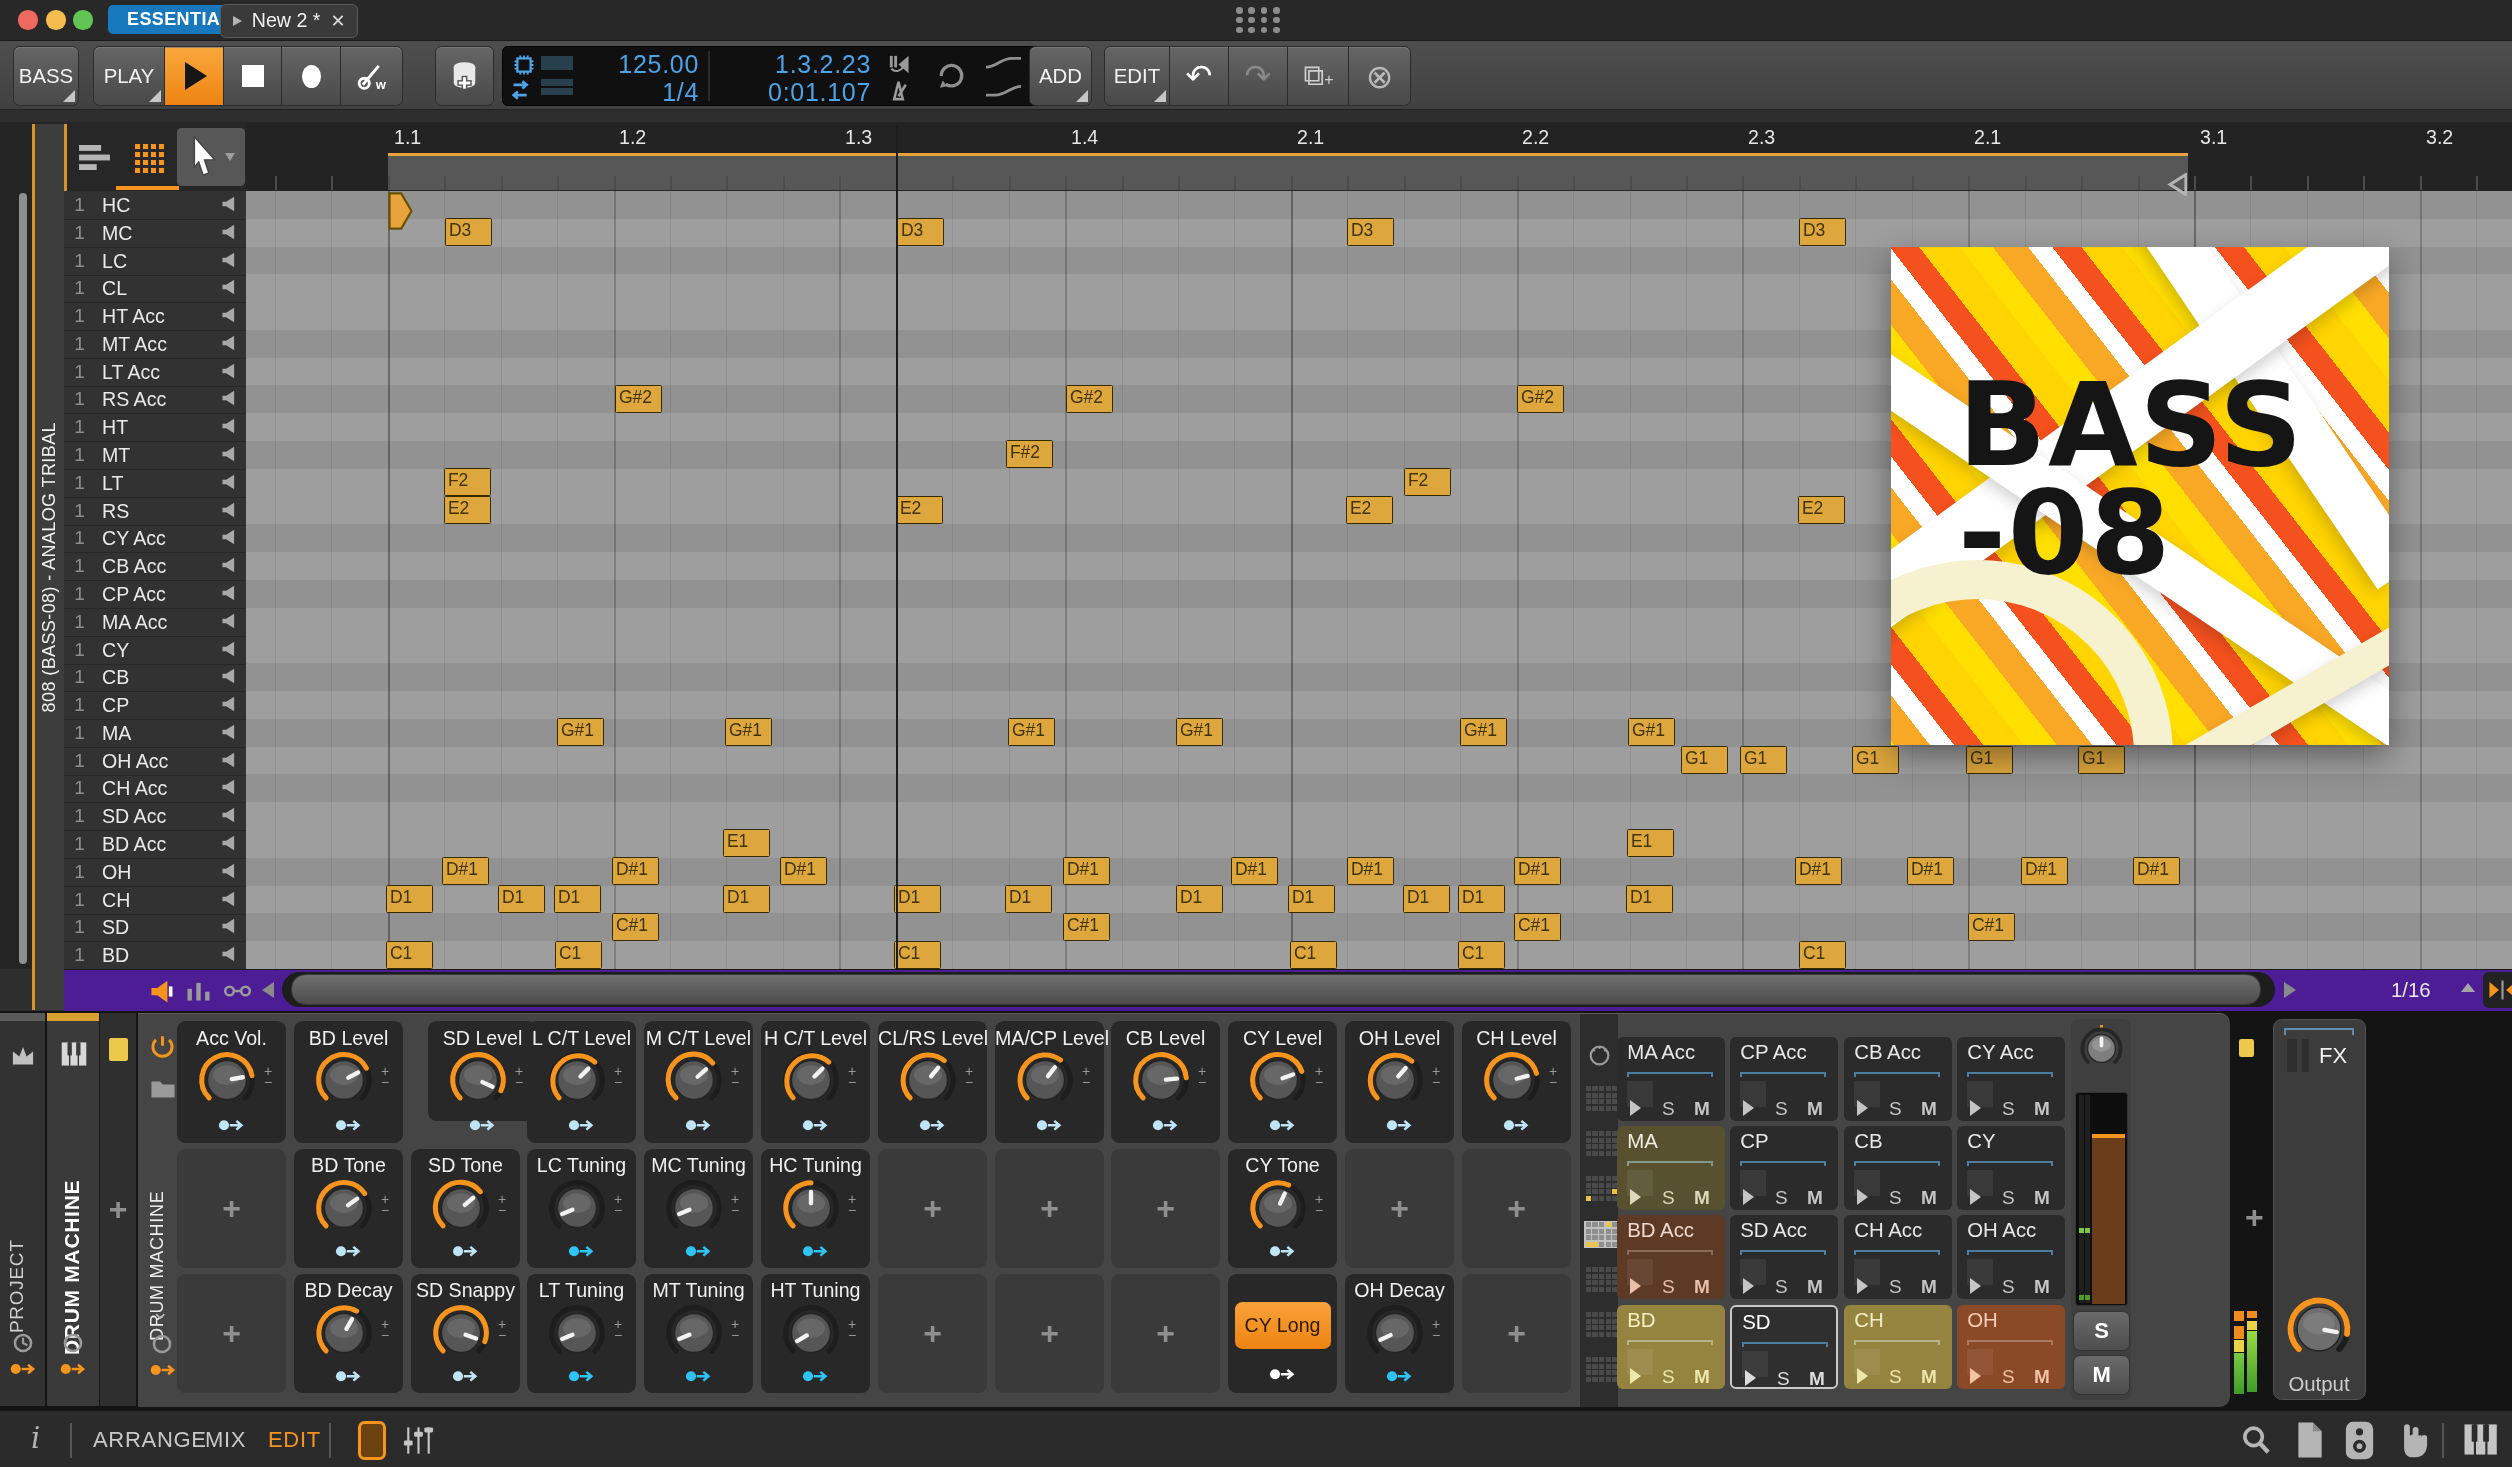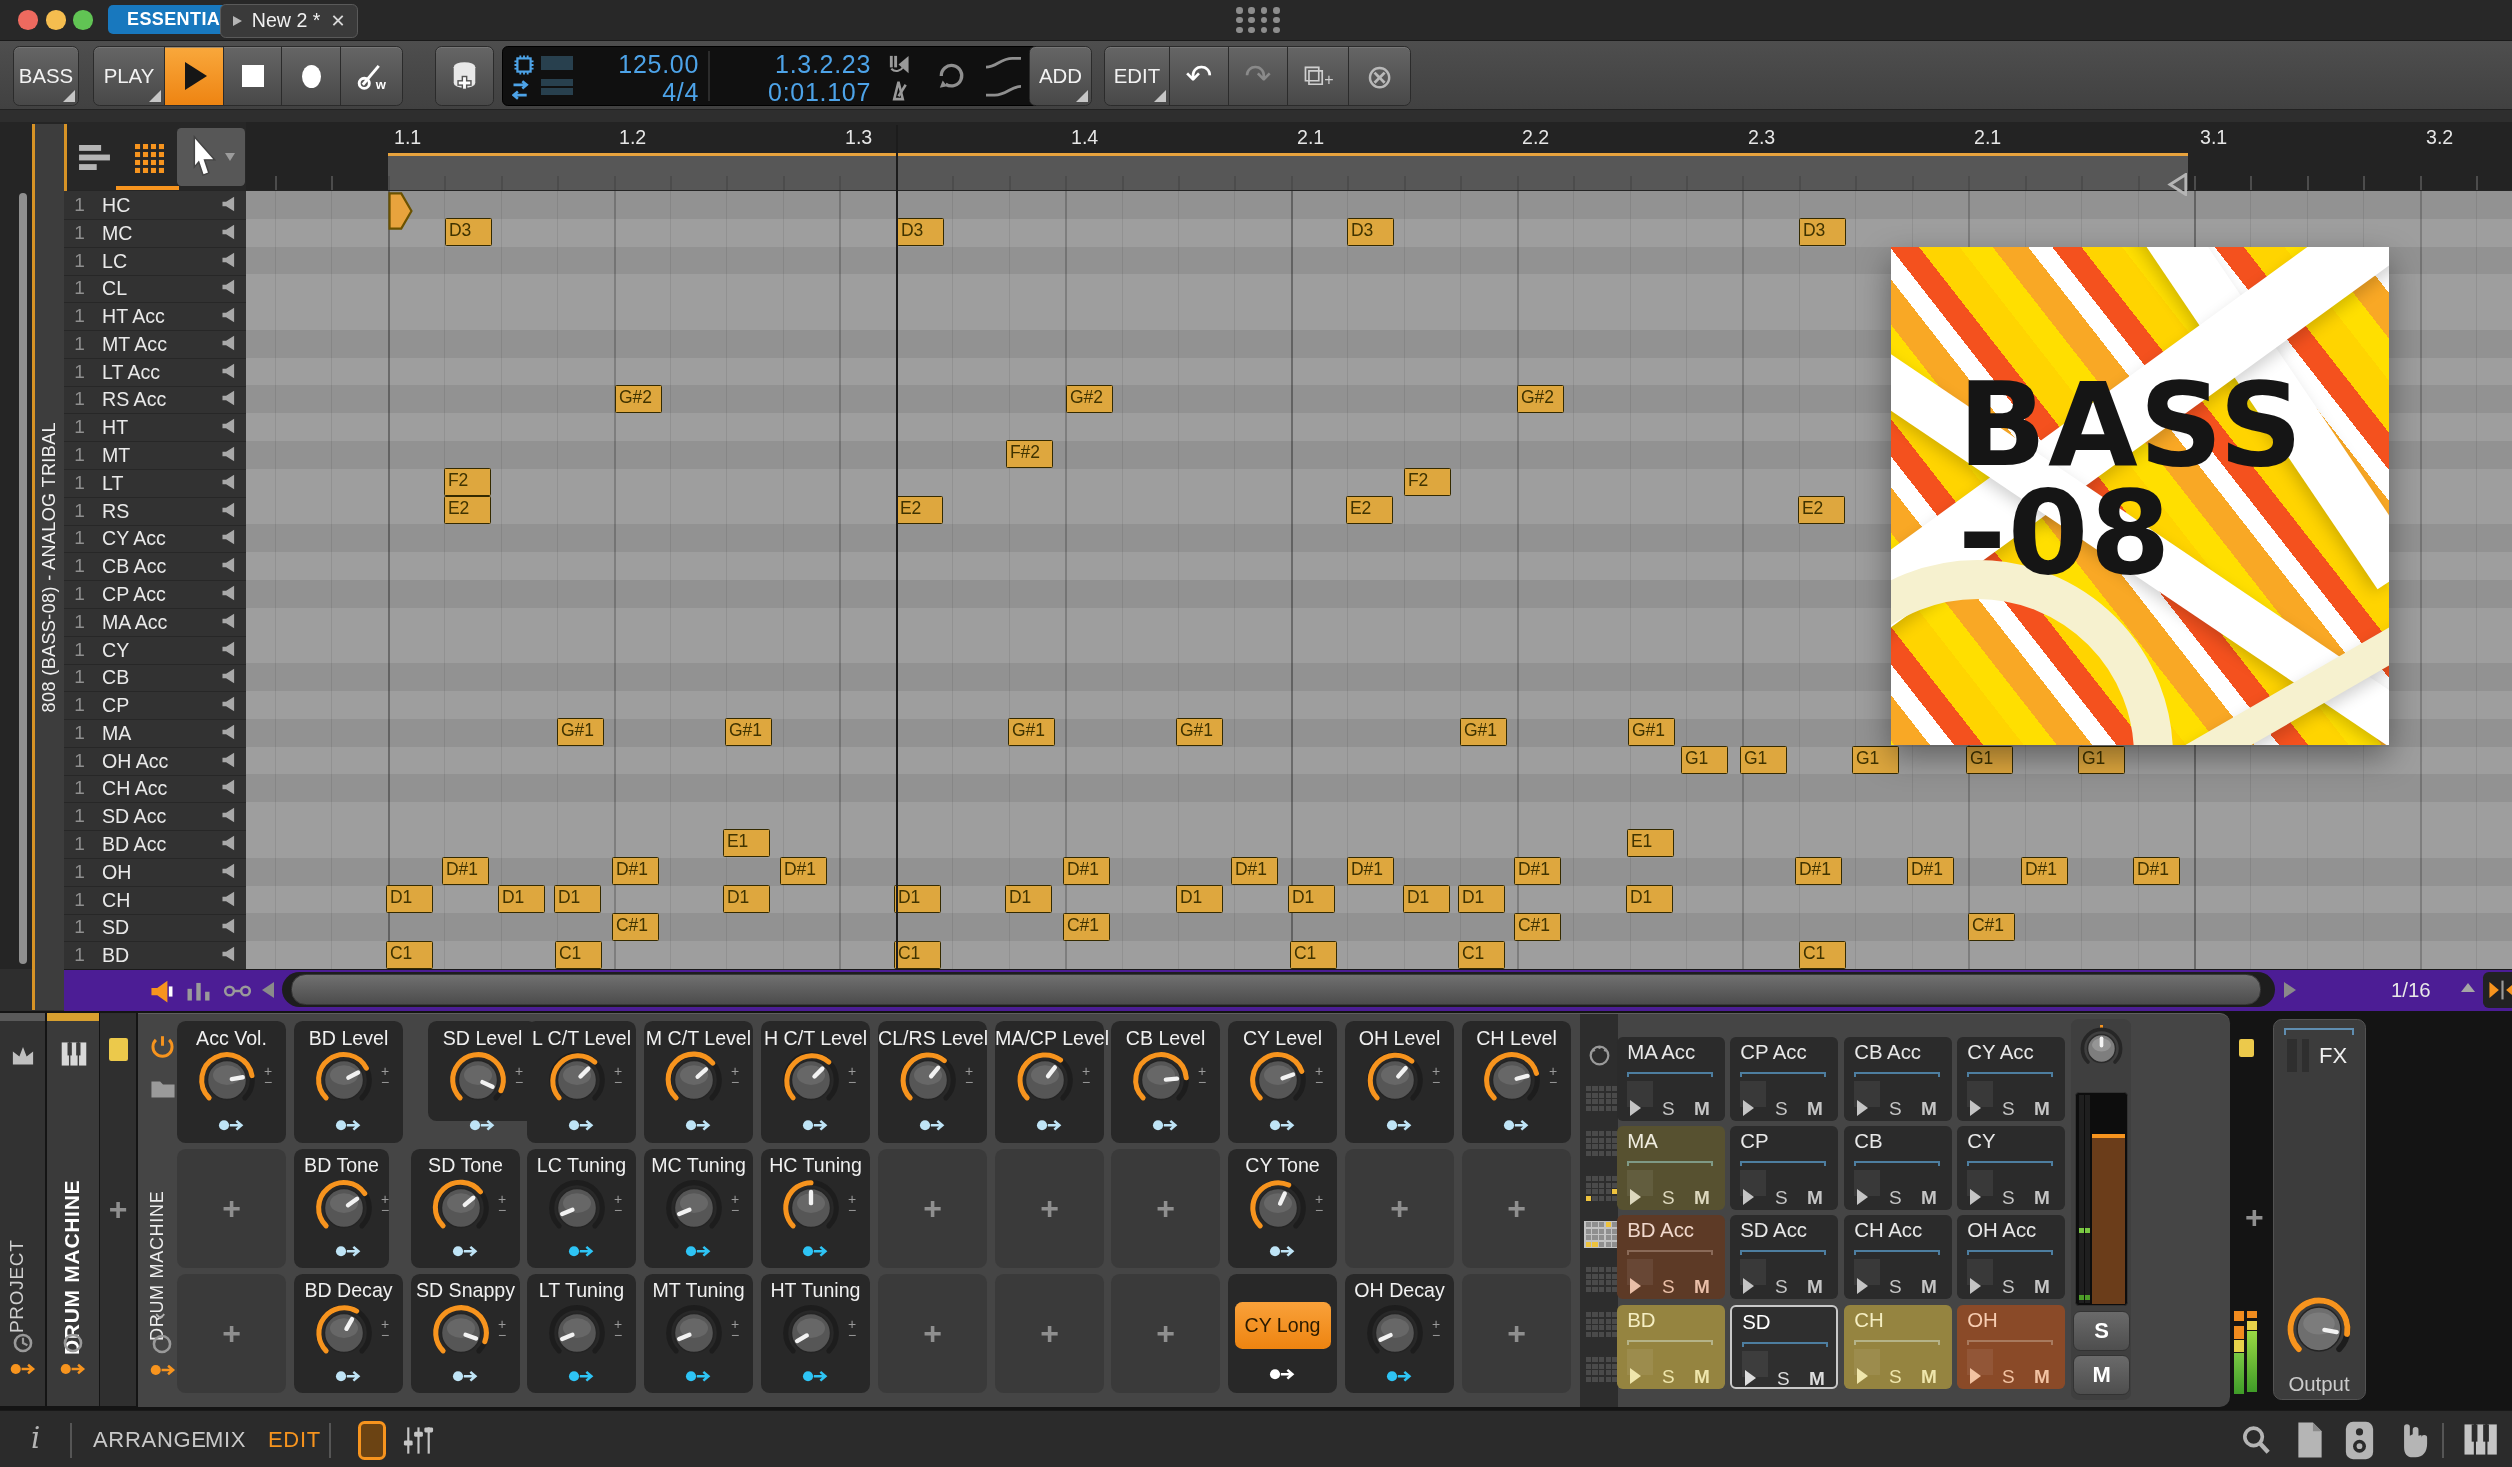--- a/index.html
+++ b/index.html
@@ -205,21 +205,21 @@
         <path d="M10 2 V6 M15 2 V6 M20 2 V6 M10 24 V28 M15 24 V28 M20 24 V28 M2 10 H6 M2 15 H6 M2 20 H6 M24 10 H28 M24 15 H28 M24 20 H28" stroke="#4da3e8" stroke-width="2.5"></path>
       </svg>
       <div class="abs" style="left:38px;top:8.7px;width:32px;height:14.5px;background:#28404e"></div>
       <svg class="abs disp-icon" style="left:8.7px;top:32px" width="25" height="22" viewBox="0 0 34 30">
         <path d="M2 8 H18 M14 3 L20 8 L14 13" stroke="#4da3e8" stroke-width="3.5" fill="none"></path>
         <path d="M20 22 H4 M8 17 L2 22 L8 27" stroke="#4da3e8" stroke-width="3.5" fill="none"></path>
       </svg>
       <div class="abs" style="left:38px;top:32px;width:32px;height:6.5px;background:#28404e"></div>
       <div class="abs" style="left:38px;top:41px;width:32px;height:6.5px;background:#28404e"></div>
       <div class="abs disp-num" style="left:65px;top:2.9px;width:131px">125.00</div>
-      <div class="abs disp-num" style="left:65px;top:31px;width:131px">4/4</div>
+      <div class="abs disp-num" style="left:65px;top:31px;width:131px">1/4</div>
       <div class="sep" style="left:205px"></div>
       <div class="abs disp-num" style="left:215px;top:2.9px;width:153px">1.3.2.23</div>
       <div class="abs disp-num" style="left:215px;top:31px;width:153px">0:01.107</div>
       <svg class="abs" style="left:381px;top:5.8px" width="29" height="23" viewBox="0 0 40 32">
         <path d="M20 16 L34 4 V28 Z" fill="#9a9a9a"></path>
           <rect x="8" y="4" width="4" height="16" fill="#9a9a9a"></rect>
           <rect x="14" y="4" width="4" height="16" fill="#9a9a9a"></rect>
         <path d="M10 22 C16 28 24 24 26 20" stroke="#9a9a9a" stroke-width="3" fill="none"></path>
       </svg>
       <svg class="abs" style="left:384px;top:32px" width="23" height="23" viewBox="0 0 32 32">
@@ -968,21 +968,21 @@
               </svg></div>
             <div class="pm" style="left: 87px; top: 45px;">+<br>−</div>
             <div class="abs" style="left: 41px; top: 97px;"><svg width="28" height="14.5" viewBox="0 0 38 20">
                 <circle cx="8" cy="10" r="7" fill="#bfe4f6"></circle>
                 <path d="M16 10 H30 M25 4 L32 10 L25 16" stroke="#bfe4f6" stroke-width="3.5" fill="none"></path>
               </svg></div>
           </div>
           <div class="cell plusc" style="left: 0px; top: 135px; width: 109px; height: 119px;">
             <div class="plus-glyph">+</div>
           </div>
-          <div class="cell knobc" style="left: 117px; top: 135px; width: 95px; height: 119px;">
+          <div class="cell knobc" style="left: 117px; top: 135px; width: 109px; height: 119px;">
             <div class="clabel">BD Tone</div>
             <div class="abs" style="left: 16px; top: 25px;"><svg width="68" height="68" viewBox="0 0 94 94">
                 <path d="M 22.3 71.7 A 35 35 0 1 1 71.7 71.7" stroke="#1d1d1d" stroke-width="7" fill="none" stroke-linecap="round"></path>
                 <path d="M 22.3 71.7 A 35 35 0 1 1 75.7 26.9" stroke="#f7941e" stroke-width="7" fill="none" stroke-linecap="round"></path>
                 <circle cx="47" cy="47" r="27" fill="#565656" stroke="#242424" stroke-width="2"></circle>
                 <ellipse cx="47" cy="40.25" rx="19.439999999999998" ry="13.5" fill="rgba(255,255,255,0.10)"></ellipse>
                 <line x1="52.5" y1="43.1" x2="65.1" y2="34.3" stroke="#f2f2f2" stroke-width="6" stroke-linecap="round"></line>
               </svg></div>
             <div class="pm" style="left: 87px; top: 45px;">+<br>−</div>
             <div class="abs" style="left: 41px; top: 95px;"><svg width="28" height="14.5" viewBox="0 0 38 20">

